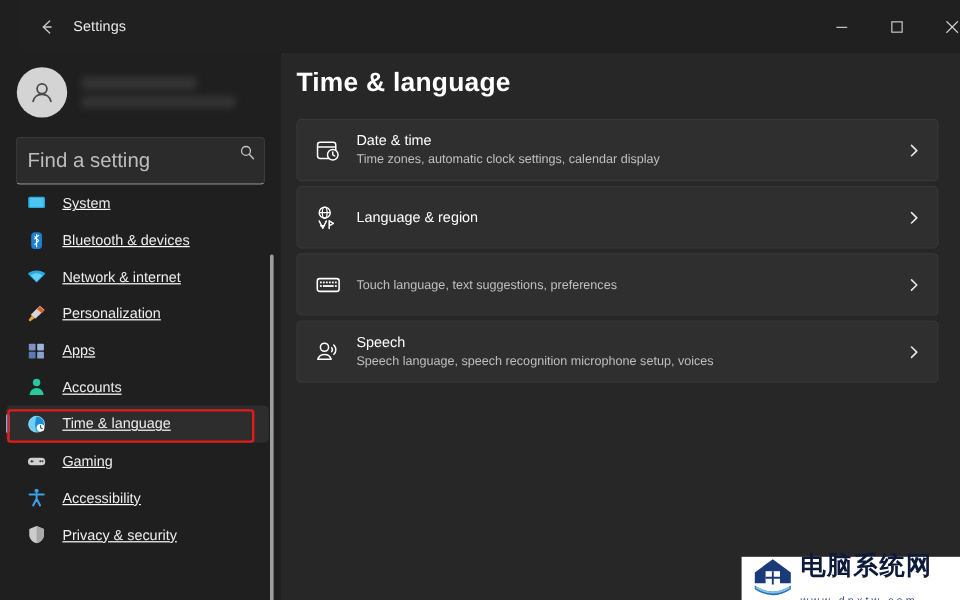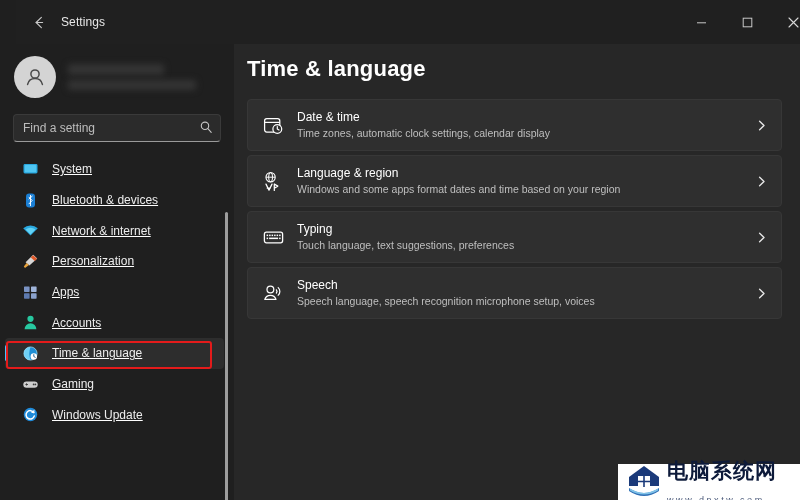--- a/index.html
+++ b/index.html
@@ -97,28 +97,28 @@
     width: 128px; height: 10px;
   }
 
   .search-wrap {
     margin: 14px 13px 0 13px;
     position: relative;
     height: 28px;
   }
   .search-box {
     width: 100%;
-    height: 28px;
+    height: 40px;
     box-sizing: border-box;
     background: #2b2b2b;
     border: 1px solid #3a3a3a;
     border-bottom: 1px solid #9a9a9a;
     border-radius: 4px;
     color: #c9c9c9;
-    font-size: 12px;
+    font-size: 17px;
     font-family: "Liberation Sans", sans-serif;
     padding: 0 36px 0 9px;
     outline: none;
   }
   .search-box::placeholder { color: #bdbdbd; opacity: 1; }
   .search-icon {
     position: absolute;
     right: 8px; top: 6px;
     pointer-events: none;
   }
@@ -445,32 +445,42 @@
             <rect x="1.3" y="5.4" width="14.4" height="6.4" rx="3.2" fill="#cfcfcf"></rect>
             <rect x="3.4" y="8.0" width="2.6" height="0.9" fill="#3a3a3a"></rect>
             <rect x="4.0" y="7.4" width="1.0" height="2.1" fill="#3a3a3a"></rect>
             <circle cx="11.6" cy="8.4" r="0.85" fill="#3a3a3a"></circle>
             <circle cx="13.4" cy="8.4" r="0.85" fill="#3a3a3a"></circle>
           </svg>
         </span>
         <span class="nav-label">Gaming</span>
       </div>
 
-
-
-      <div class="navitem">
-        <span class="nav-ico">
-          <svg width="17" height="17" viewBox="0 0 17 17">
-            <circle cx="8.5" cy="8.5" r="6.7" fill="#1f8ad8"></circle>
-            <path d="M11.8 6.6 A4.2 4.2 0 1 0 12.3 9.9" fill="none" stroke="#ffffff" stroke-width="1.5" stroke-linecap="round"></path>
-            <path d="M12.4 3.6 L12.4 7.0 L9.0 7.0 Z" fill="#ffffff"></path>
-          </svg>
-        </span>
-        <span class="nav-label">Windows Update</span>
-      </div>
+      <div class="navitem">
+        <span class="nav-ico">
+          <svg width="17" height="17" viewBox="0 0 17 17">
+            <circle cx="8.5" cy="3.0" r="1.75" fill="#3aa0e8"></circle>
+            <path d="M2.6 6.1 L14.4 6.1" stroke="#3aa0e8" stroke-width="1.7" stroke-linecap="round"></path>
+            <path d="M8.5 5.6 L8.5 9.6 M8.5 9.6 L5.6 15.2 M8.5 9.6 L11.4 15.2" stroke="#3aa0e8" stroke-width="1.7" stroke-linecap="round" fill="none"></path>
+          </svg>
+        </span>
+        <span class="nav-label">Accessibility</span>
+      </div>
+
+      <div class="navitem">
+        <span class="nav-ico">
+          <svg width="17" height="17" viewBox="0 0 17 17">
+            <path d="M8.5 1.4 L14.6 3.8 L14.6 8.4 C14.6 12.2 11.8 14.8 8.5 15.8
+                     C5.2 14.8 2.4 12.2 2.4 8.4 L2.4 3.8 Z" fill="#cccccc"></path>
+            <path d="M8.5 1.4 L14.6 3.8 L14.6 8.4 C14.6 12.2 11.8 14.8 8.5 15.8 Z" fill="#a8a8a8"></path>
+          </svg>
+        </span>
+        <span class="nav-label">Privacy &amp; security</span>
+      </div>
+
 
     </div>
 
     <div class="sb-track">
       <div class="sb-thumb"></div>
     </div>
   </div>
 
   <div class="annot"></div>
 
@@ -505,21 +515,20 @@
           <svg width="21" height="21" viewBox="0 0 21 21">
             <circle cx="7.6" cy="6.2" r="4.6" fill="none" stroke="#ffffff" stroke-width="1.2"></circle>
             <ellipse cx="7.6" cy="6.2" rx="2.0" ry="4.6" fill="none" stroke="#ffffff" stroke-width="1.0"></ellipse>
             <path d="M3.2 6.2 L12.0 6.2" stroke="#ffffff" stroke-width="1.0"></path>
             <path d="M3.0 13.1 L6.0 19.2 M4.2 17.1 L7.3 17.1 M6.0 19.2 L9.0 13.1" fill="none" stroke="#ffffff" stroke-width="1.25" stroke-linecap="round" stroke-linejoin="round"></path>
             <path d="M11.3 13.0 L11.3 19.4 M11.3 13.0 L14.8 15.1 L11.3 17.2" fill="none" stroke="#ffffff" stroke-width="1.25" stroke-linecap="round" stroke-linejoin="round"></path>
           </svg>
         </span>
         <div class="card-text">
           <div class="card-title">Language &amp; region</div>
-          <div class="card-sub">Windows and some apps format dates and time based on your region</div>
         </div>
         <span class="chev">
           <svg width="13" height="13" viewBox="0 0 13 13">
             <path d="M4.6 2.2 L9.0 6.5 L4.6 10.8" fill="none" stroke="#e6e6e6" stroke-width="1.35" stroke-linecap="round" stroke-linejoin="round"></path>
           </svg>
         </span>
       </div>
 
       <div class="card">
         <span class="card-ico">
@@ -530,21 +539,20 @@
             <rect x="8.6" y="7.6" width="1.5" height="1.5" fill="#ffffff"></rect>
             <rect x="11.1" y="7.6" width="1.5" height="1.5" fill="#ffffff"></rect>
             <rect x="13.6" y="7.6" width="1.5" height="1.5" fill="#ffffff"></rect>
             <rect x="16.1" y="7.6" width="1.5" height="1.5" fill="#ffffff"></rect>
             <rect x="3.6" y="10.6" width="1.5" height="1.5" fill="#ffffff"></rect>
             <rect x="16.1" y="10.6" width="1.5" height="1.5" fill="#ffffff"></rect>
             <rect x="6.1" y="10.6" width="9.0" height="1.5" fill="#ffffff"></rect>
           </svg>
         </span>
         <div class="card-text">
-          <div class="card-title">Typing</div>
           <div class="card-sub">Touch language, text suggestions, preferences</div>
         </div>
         <span class="chev">
           <svg width="13" height="13" viewBox="0 0 13 13">
             <path d="M4.6 2.2 L9.0 6.5 L4.6 10.8" fill="none" stroke="#e6e6e6" stroke-width="1.35" stroke-linecap="round" stroke-linejoin="round"></path>
           </svg>
         </span>
       </div>
 
       <div class="card">

